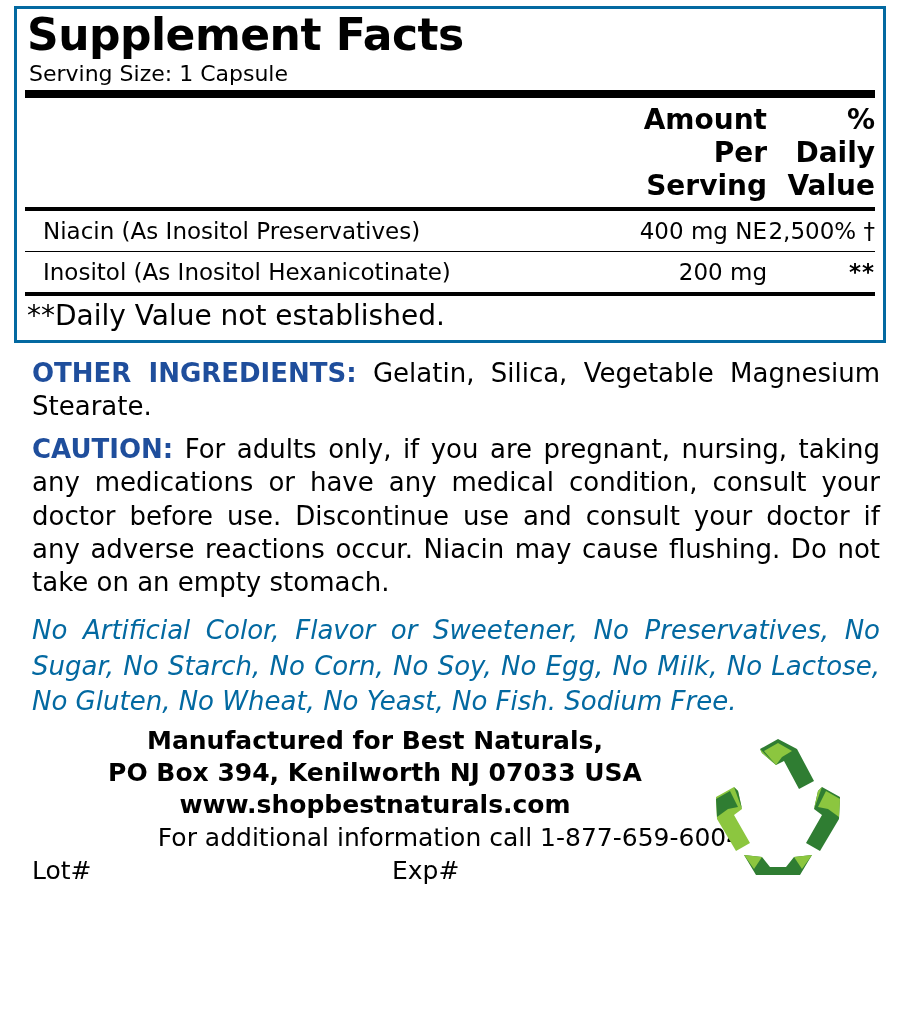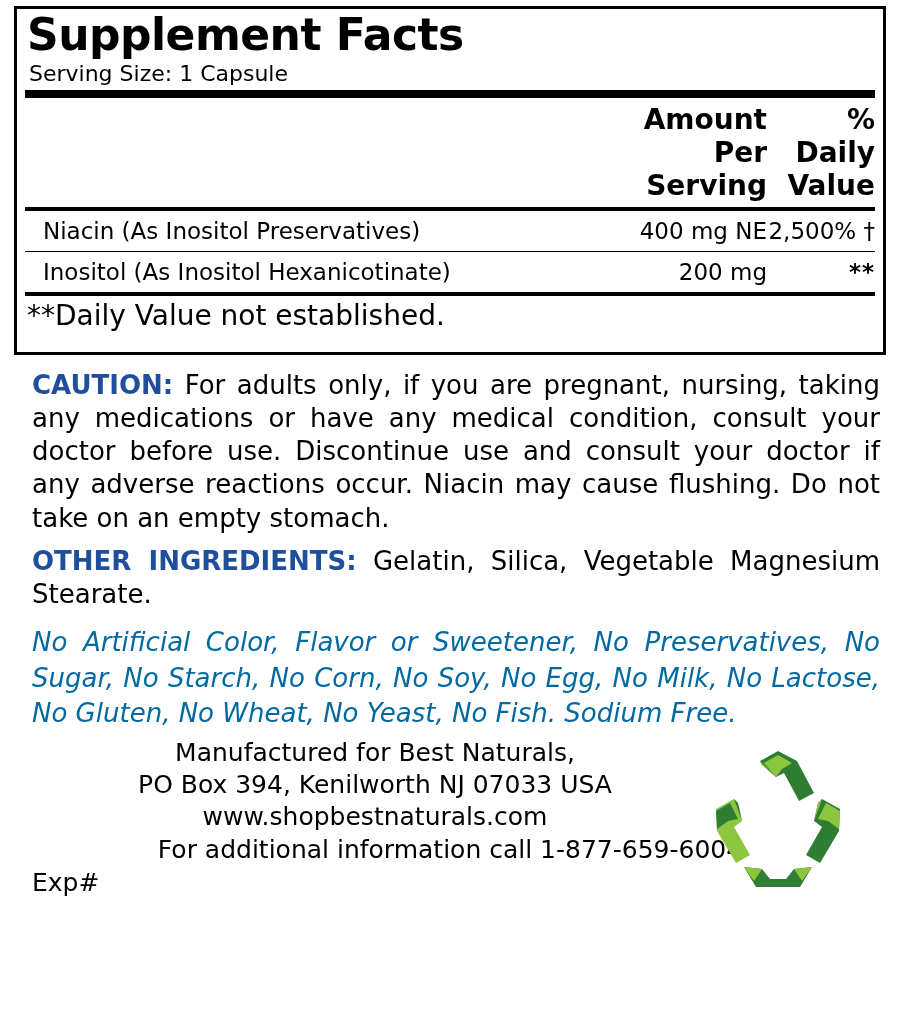--- a/index.html
+++ b/index.html
@@ -17,23 +17,23 @@
   .page {
     width: 900px;
     height: 1024px;
     position: relative;
     box-sizing: border-box;
     padding: 6px 12px 0 12px;
   }
 
   
   .sf-panel {
-    border: 3px solid #000000;
+    border: 3px solid #0369a1;
     box-sizing: border-box;
-    padding: 0 8px 20px 8px;
+    padding: 0 8px 8px 8px;
     margin: 0 2px;
   }
   .sf-title {
     font-size: 44px;
     font-weight: bold;
     letter-spacing: -0.5px;
     line-height: 1.08;
     margin: 2px 0 0 2px;
     font-family: "DejaVu Sans", sans-serif;
   }
@@ -120,21 +120,21 @@
     margin-top: 6px;
     position: relative;
     height: 175px;
   }
   .footer-lines {
     text-align: center;
     font-size: 25px;
     line-height: 1.28;
     padding-right: 150px;
   }
-  .footer-lines .ln { white-space: nowrap; }
+  .footer-lines .ln { white-space: nowrap; font-weight: bold; }
   .footer-call {
     text-align: center;
     font-size: 25px;
     margin-top: 2px;
   }
   .lot-row {
     display: flex;
     font-size: 25px;
     margin-top: 4px;
     padding-left: 20px;
@@ -204,44 +204,45 @@
     </tbody>
       </table>
 
     <div class="rule-med"></div>
 
     <div class="sf-footnote">**Daily Value not established.</div>
   </div>
 
   <div class="body-block">
 
+    <p class="para other-ing">
+      <span class="lead spaced">OTHER  INGREDIENTS:</span>
+      <span>Gelatin, Silica, Vegetable Magnesium Stearate.</span>
+    </p>
+
     <p class="para">
       <span class="lead">CAUTION:</span>
       <span>For adults only, if you are pregnant, nursing, taking any medications or have any medical condition, consult your doctor before use. Discontinue use and consult your doctor if any adverse reactions occur. Niacin may cause flushing. Do not take on an empty stomach.</span>
-    </p>
-
-    <p class="para other-ing">
-      <span class="lead spaced">OTHER  INGREDIENTS:</span>
-      <span>Gelatin, Silica, Vegetable Magnesium Stearate.</span>
     </p>
 
     <p class="free-claims">No Artificial Color, Flavor or Sweetener, No Preservatives, No Sugar, No Starch, No Corn, No Soy, No Egg, No Milk, No Lactose, No Gluten, No Wheat, No Yeast, No Fish. Sodium Free.</p>
   </div>
 
   <div class="footer">
 
     <div class="footer-lines">
       <div class="ln">Manufactured for Best Naturals,</div>
       <div class="ln">PO Box 394, Kenilworth NJ 07033 USA</div>
       <div class="ln">www.shopbestnaturals.com</div>
     </div>
 
     <div class="footer-call">For additional information call 1-877-659-6004</div>
 
     <div class="lot-row">
+      <span class="lot">Lot#</span>
       <span>Exp#</span>
     </div>
 
     <svg class="recycle" viewBox="0 0 160 150">
       <g>
 
         <path d="M62 14 L80 4 L99 14 L116 46 L101 54 L86 26 L78 30 L64 18 Z" fill="#2f7d32"></path>
         <path d="M62 14 L78 30 L64 18 Z" fill="#8cc63f"></path>
         <path d="M66 16 L80 8 L94 16 L84 22 L78 30 Z" fill="#8cc63f"></path>
 

